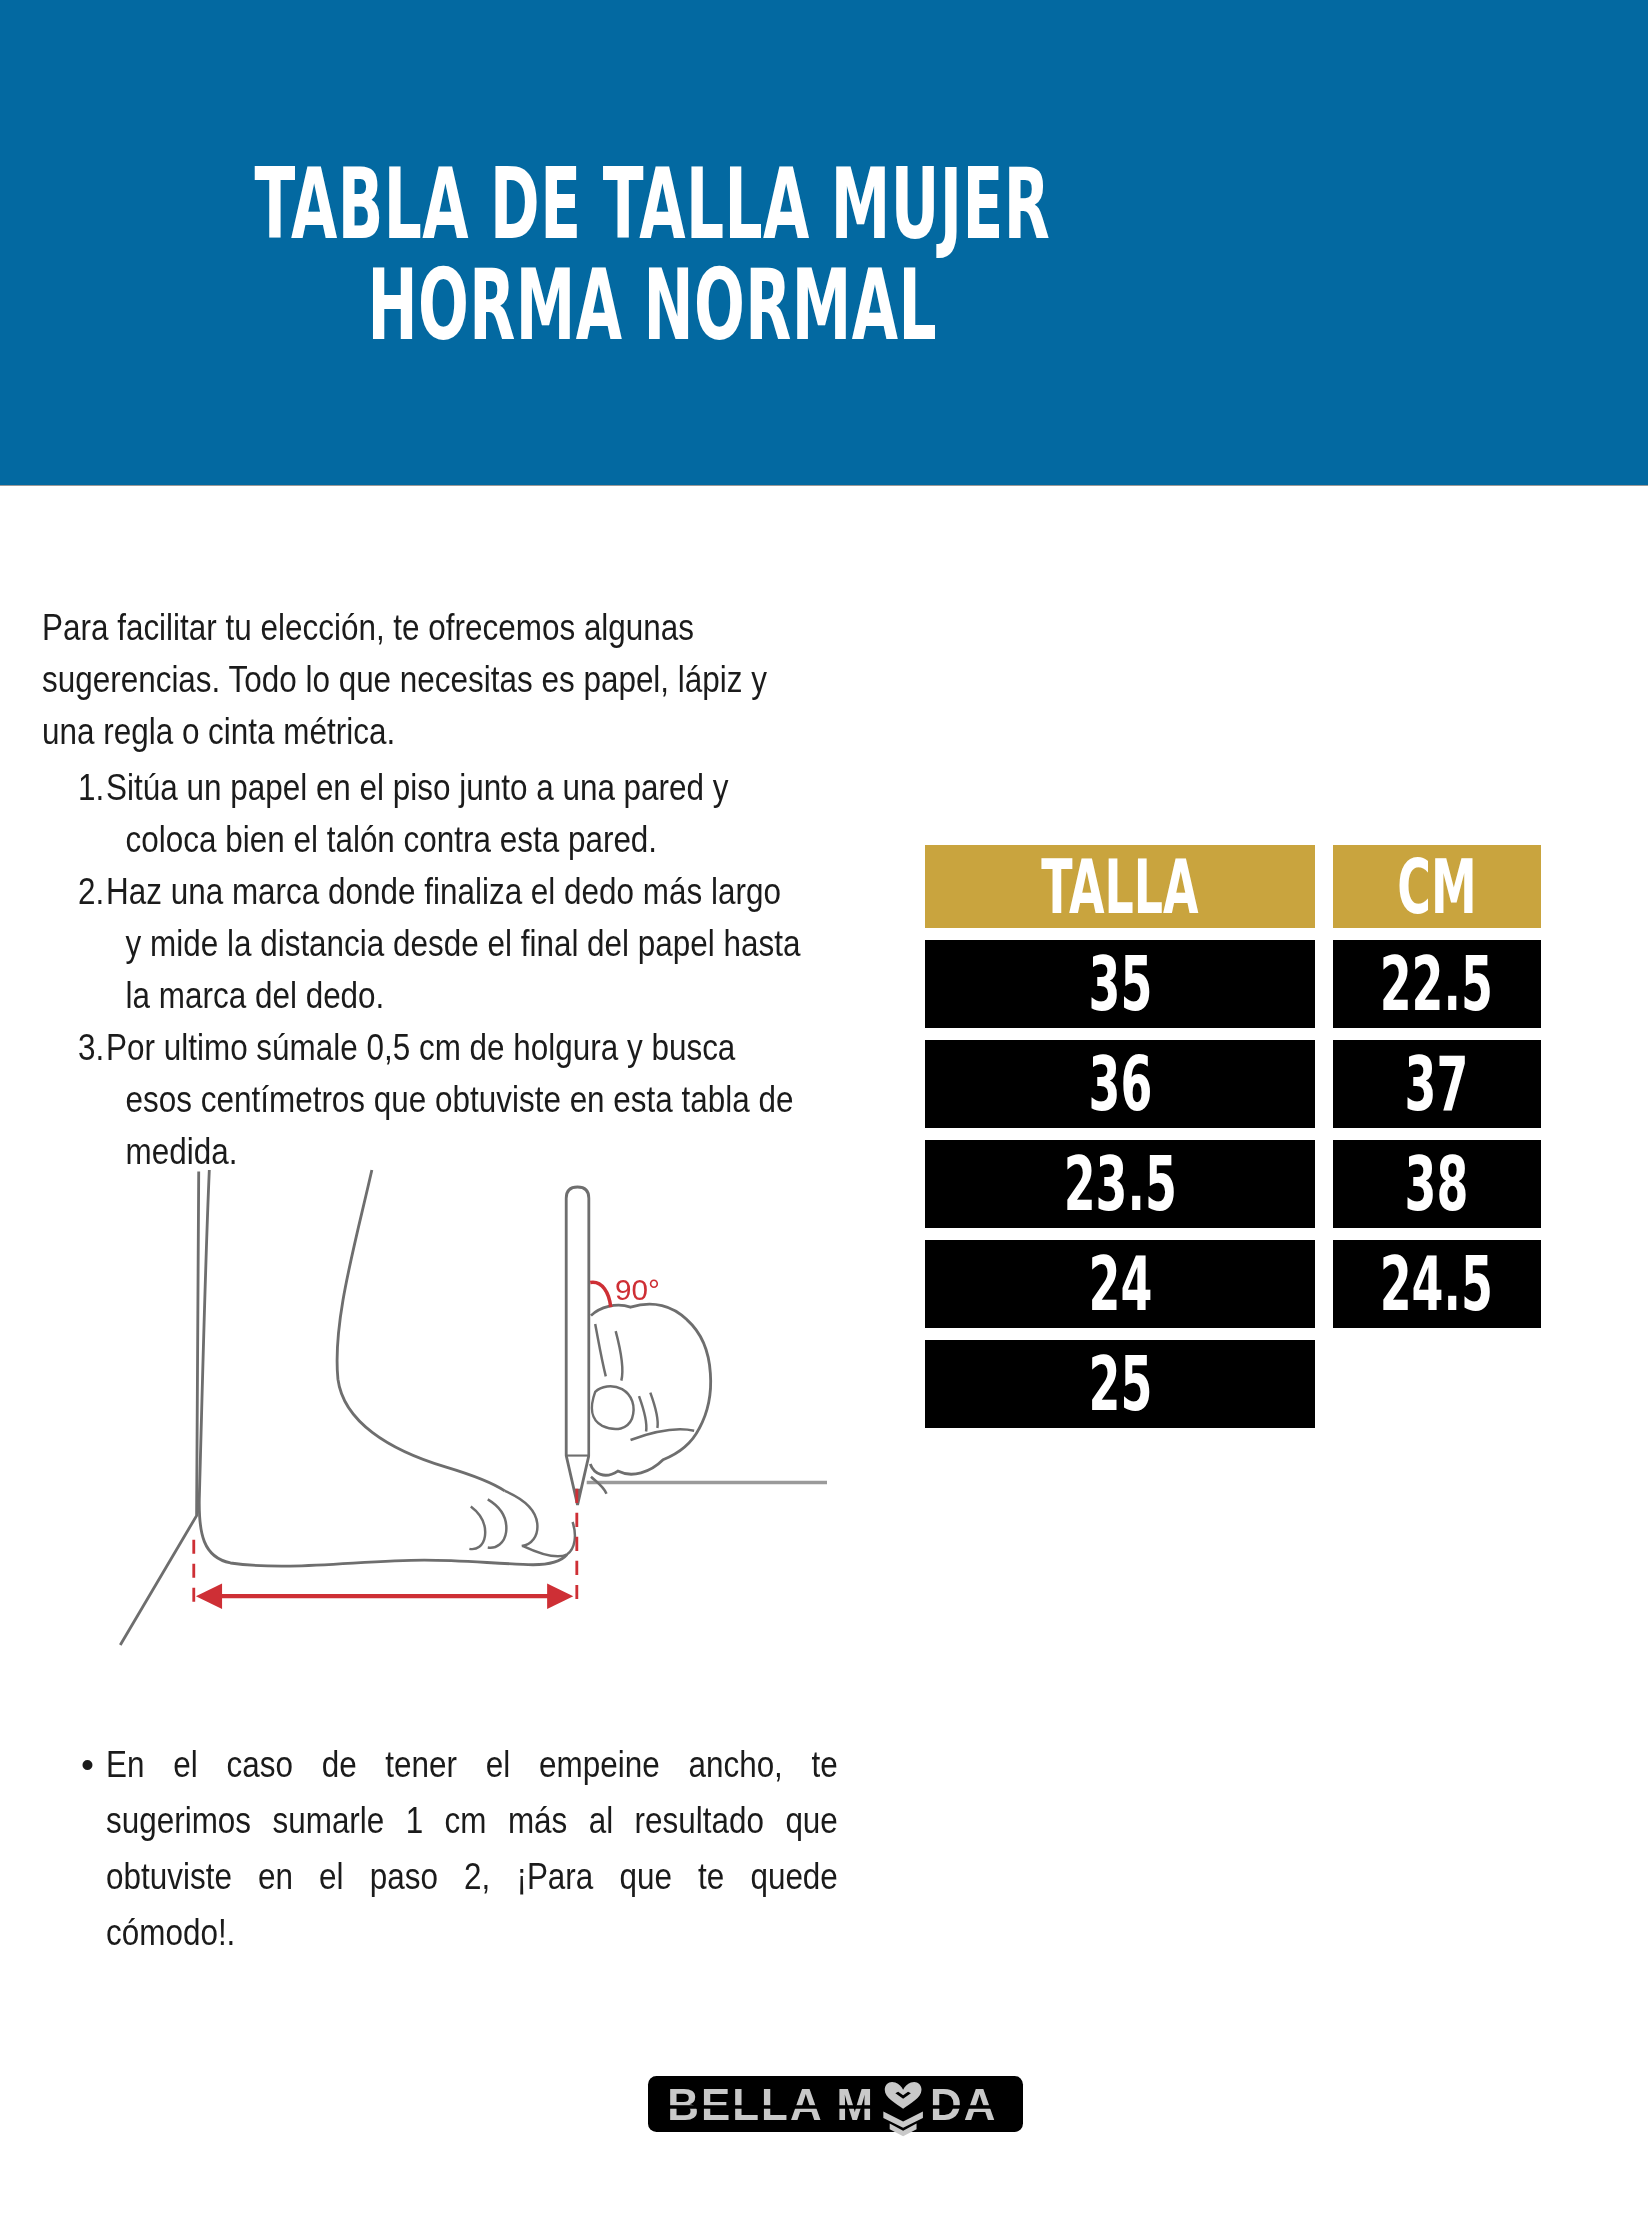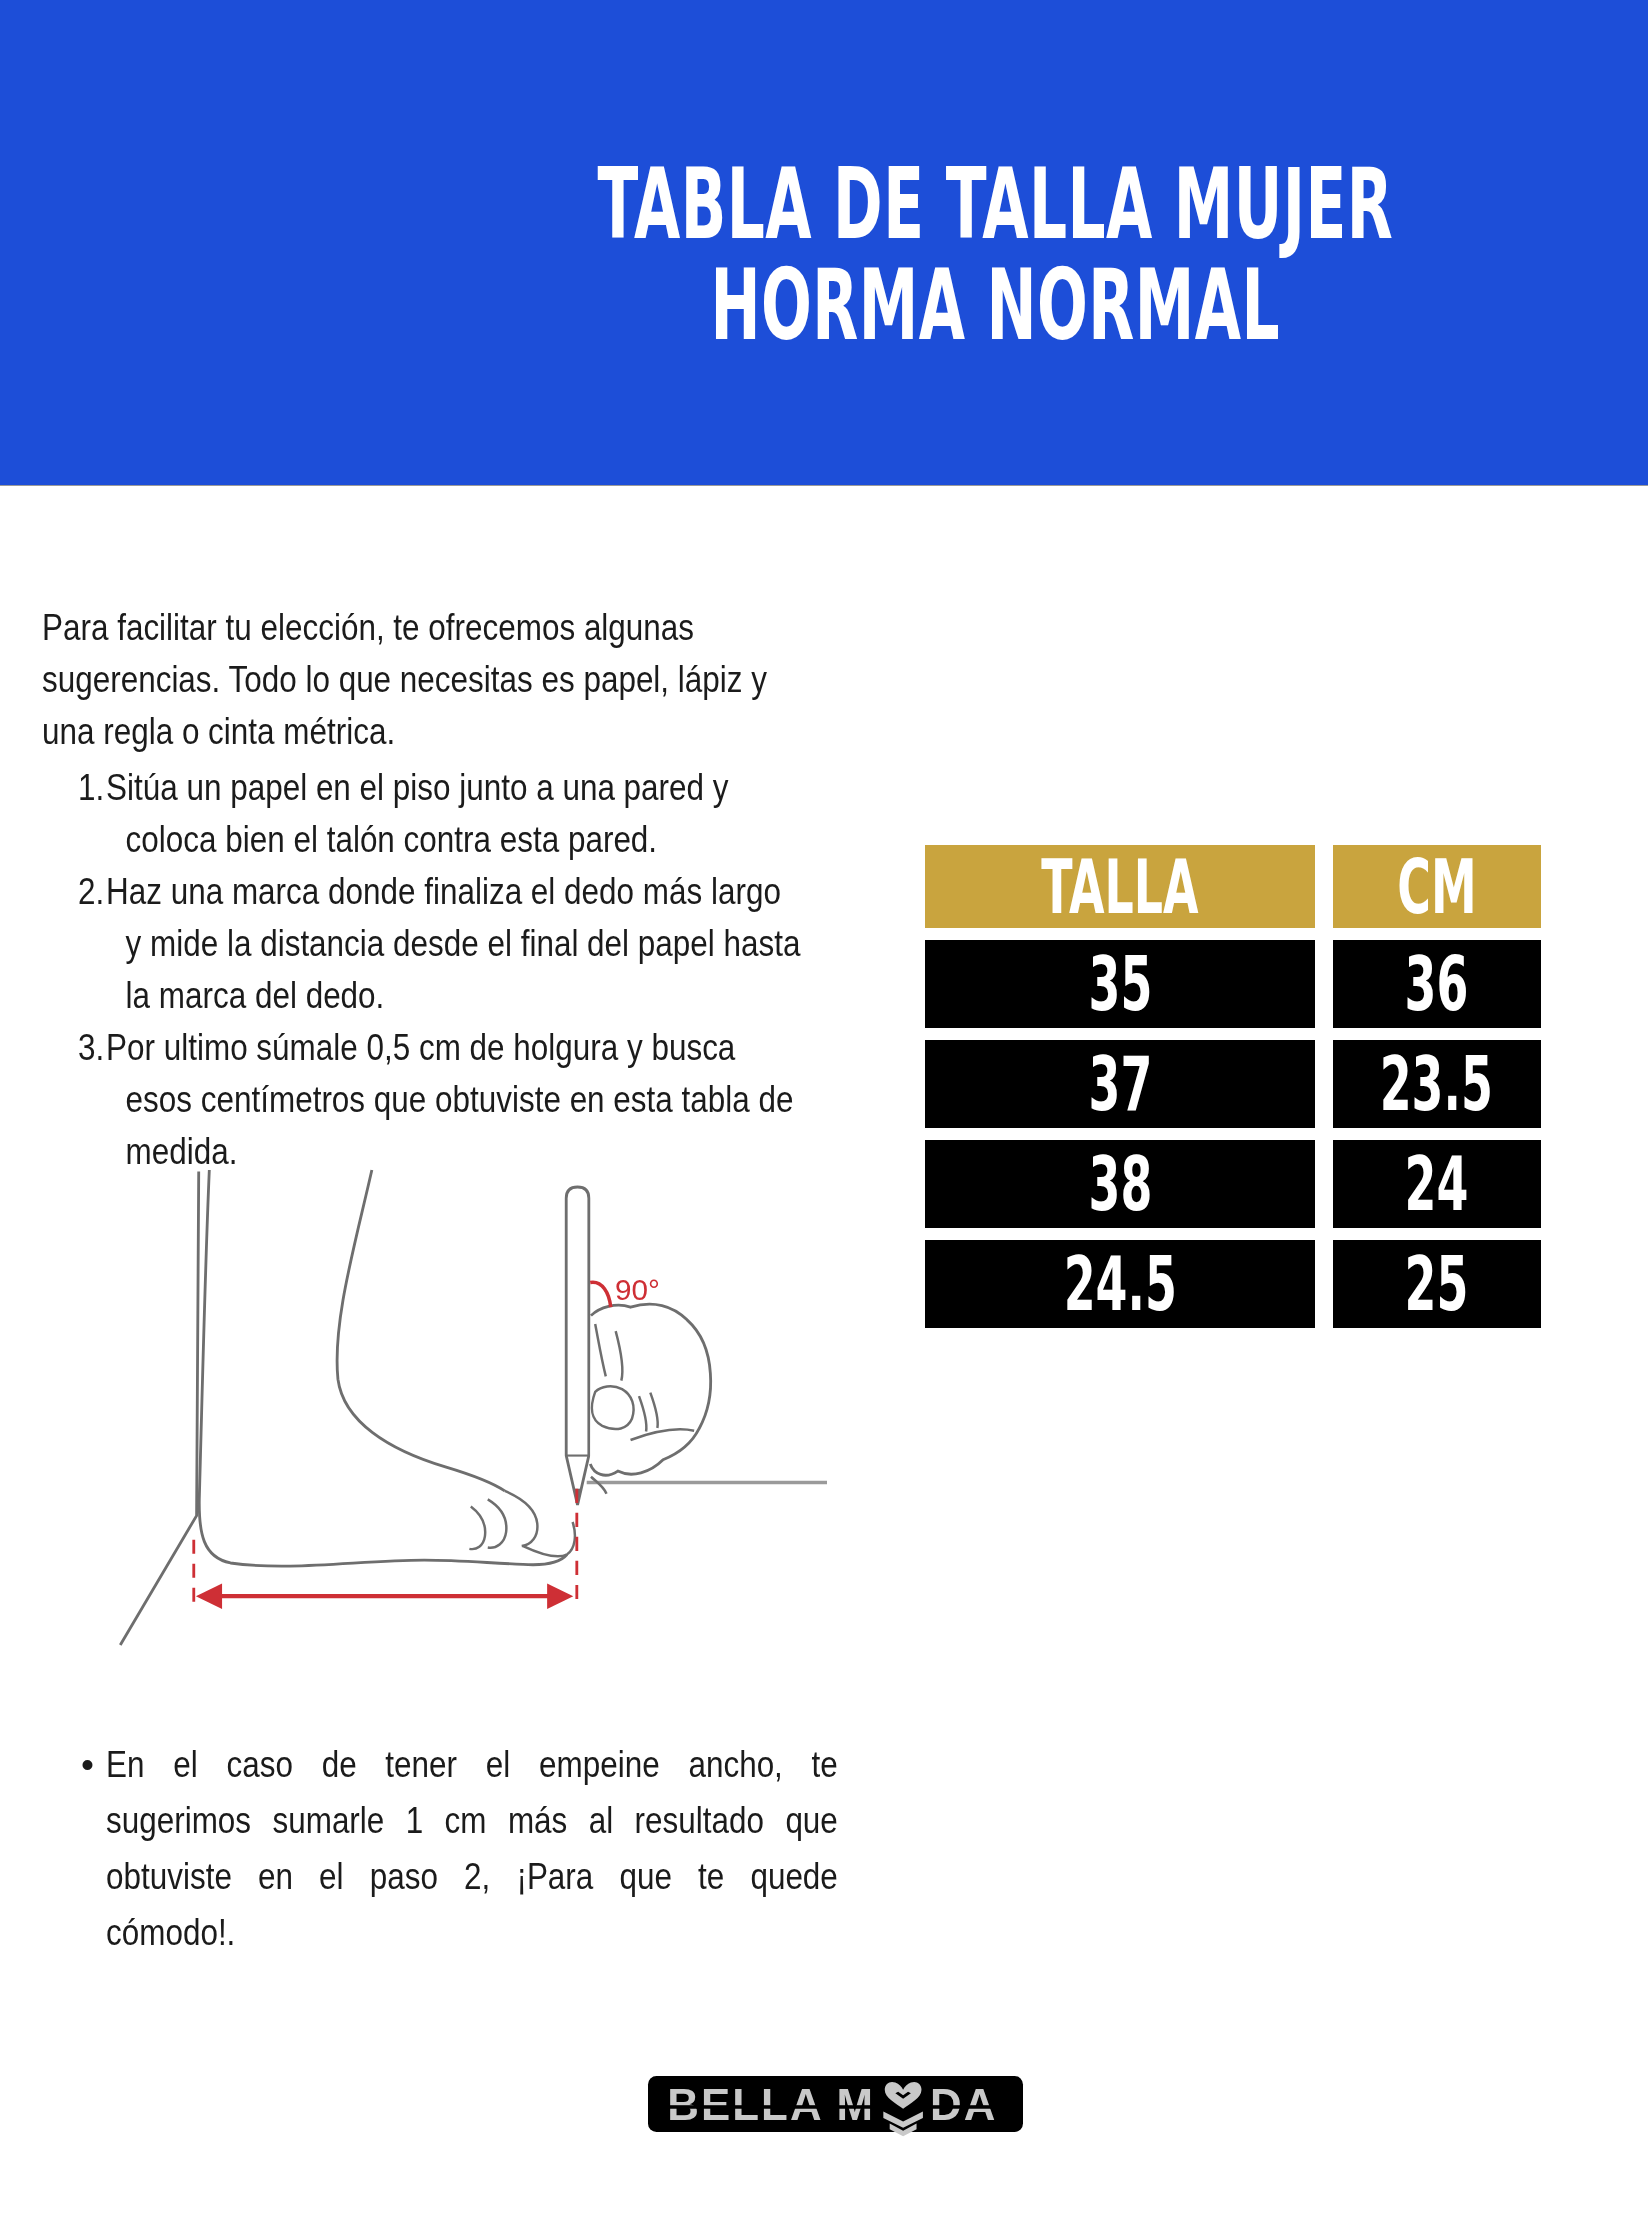--- a/index.html
+++ b/index.html
@@ -1,21 +1,21 @@
 <!DOCTYPE html>
 <html style="font-size:11.3px"><head>
 <meta charset="utf-8">
 <style>
   html,body{margin:0;padding:0;background:#fff;}
   #page{position:relative;width:1648px;height:2227px;background:#fff;overflow:hidden;
         font-family:"Liberation Sans",sans-serif;color:#1b1b1b;}
 
   
-  .header-band{position:absolute;left:0;top:0;width:1648px;height:485px;background:#1d4ed8;
-               border-bottom:1.4px solid #9a9a9a;display:flex;justify-content:flex-end;align-items:flex-start;}
+  .header-band{position:absolute;left:0;top:0;width:1648px;height:485px;background:#0369a1;
+               border-bottom:1.4px solid #9a9a9a;display:flex;justify-content:flex-start;align-items:flex-start;}
   .header-title{margin-top:154px;color:#fff;font-family:"DejaVu Sans",sans-serif;font-weight:bold;
                 font-size:98px;line-height:101px;text-align:center;white-space:pre-line;
                 transform:scaleX(0.61);letter-spacing:0.7px;}
 
   
   .condense{transform:scaleX(0.85);transform-origin:0 0;}
   .intro{position:absolute;left:42px;top:602px;width:1061px;font-size:37px;line-height:52px;
          white-space:pre-line;}
   .steps{position:absolute;left:78px;top:762px;width:1103px;font-size:37px;line-height:52px;}
   .step{display:flex;}
@@ -81,20 +81,23 @@
 
   <div class="size-table">
       <div class="size-cell head">
         <span>TALLA</span>
       </div>
       <div class="size-cell head">
         <span>CM</span>
       </div>
       <div class="size-cell body">
         <span>35</span>
+      </div>
+      <div class="size-cell body">
+        <span>22.5</span>
       </div>
       <div class="size-cell body">
         <span>36</span>
       </div>
       <div class="size-cell body">
         <span>37</span>
       </div>
       <div class="size-cell body">
         <span>23.5</span>
       </div>

